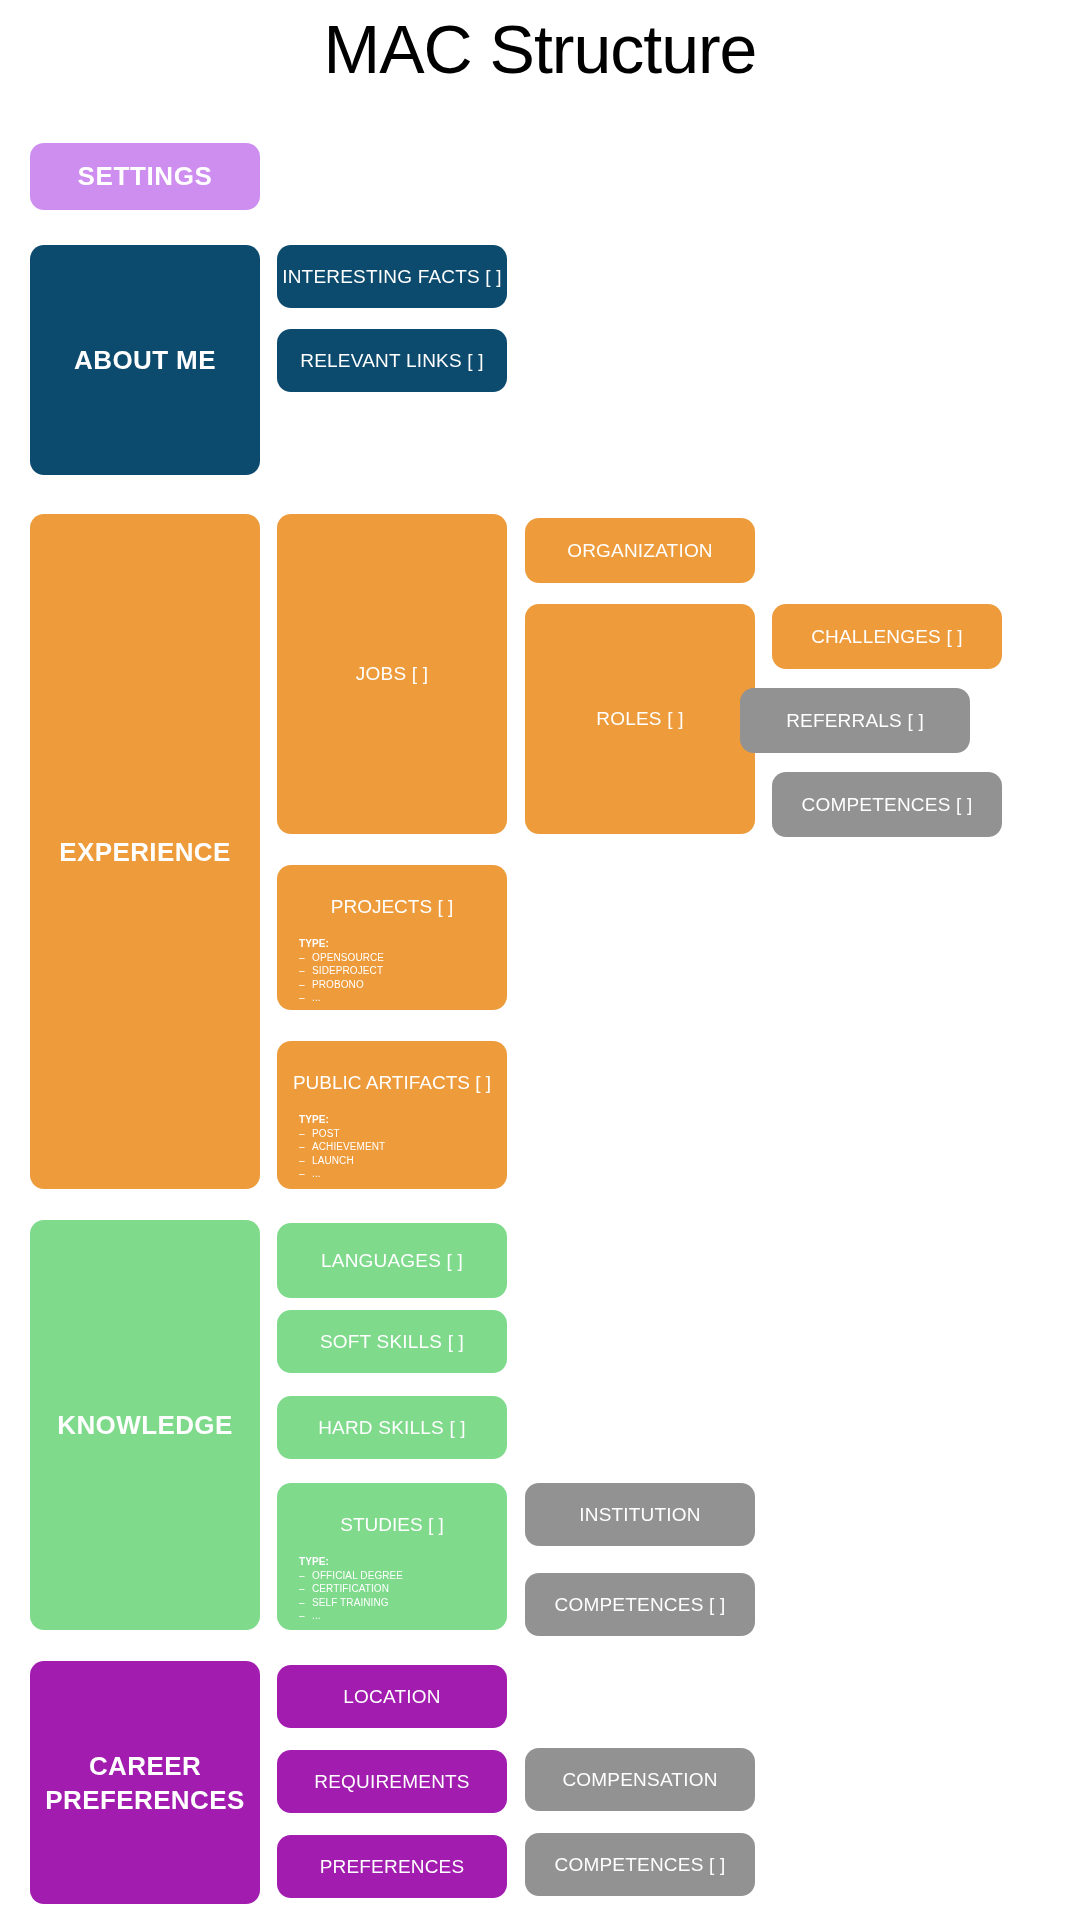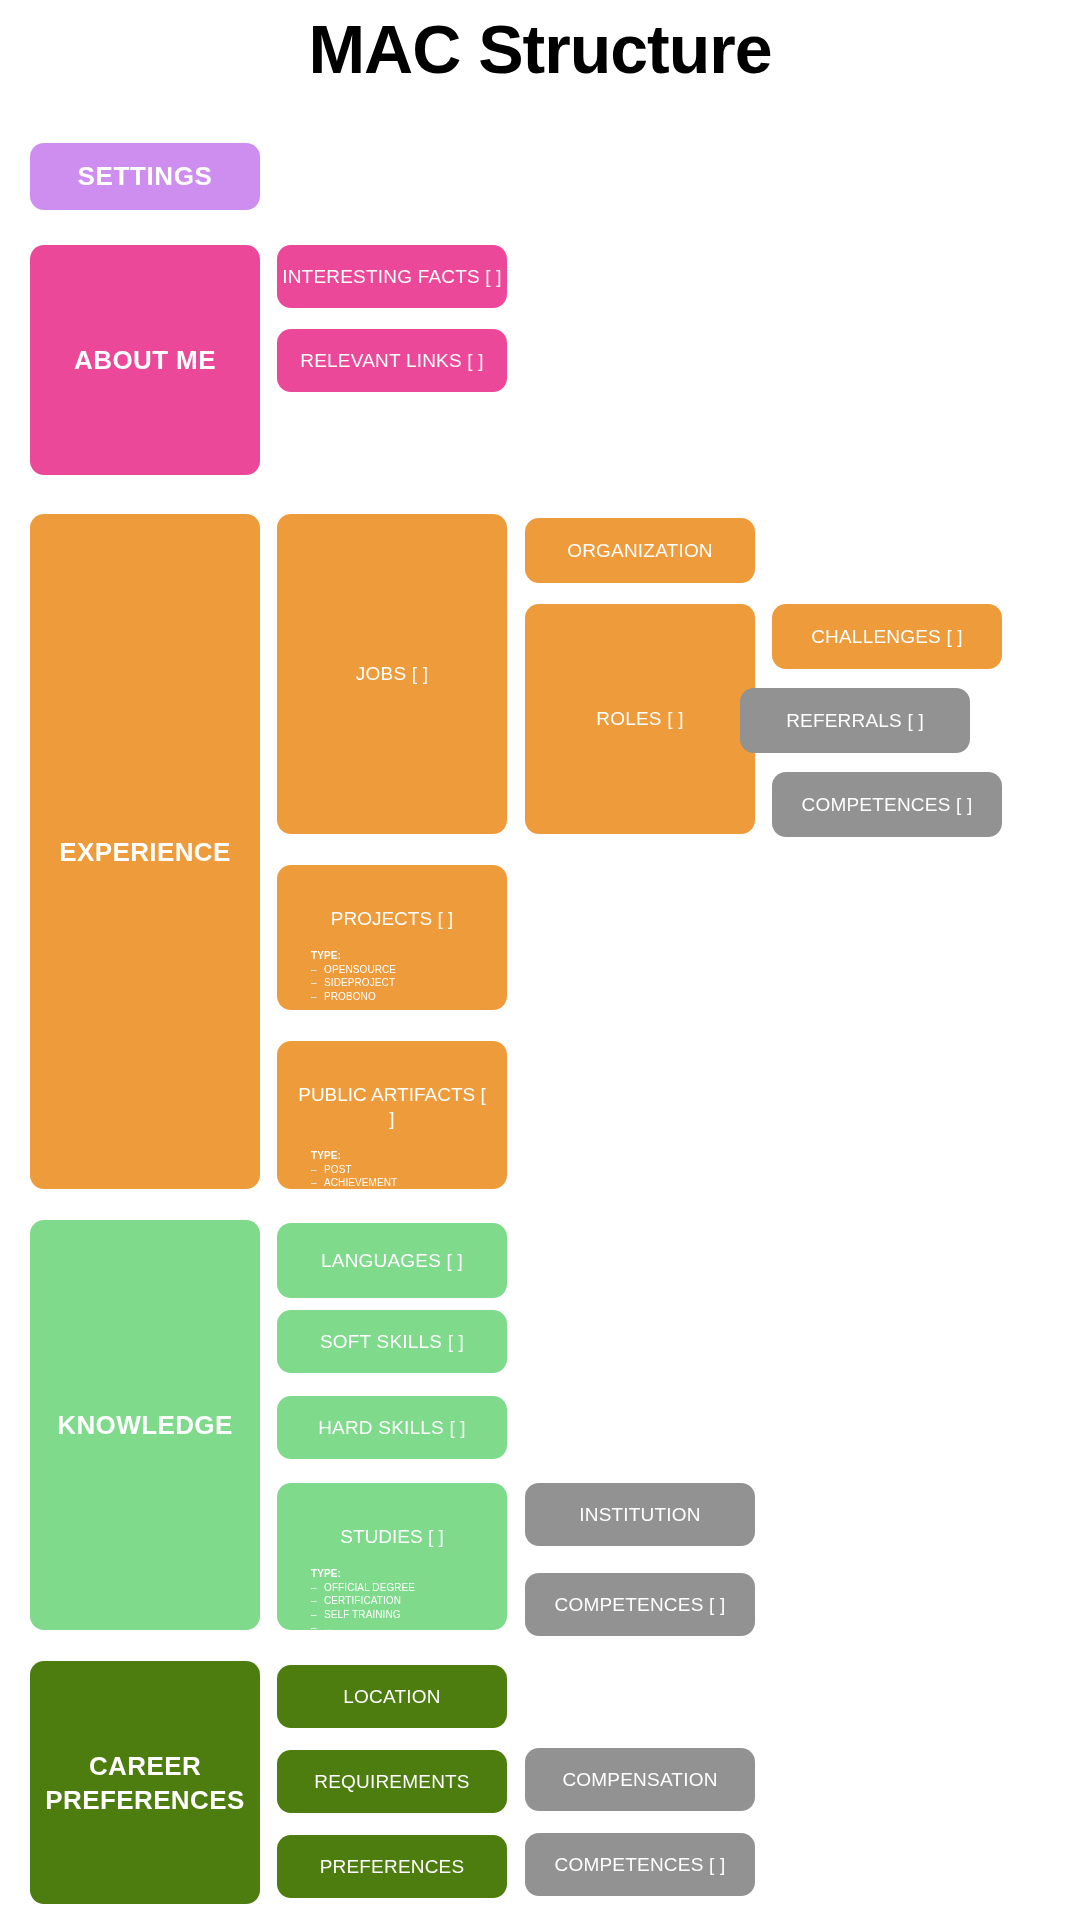--- a/index.html
+++ b/index.html
@@ -15,21 +15,21 @@
     overflow: hidden;
   }
 
   #page-title {
     position: absolute;
     left: 0;
     top: 6px;
     width: 1080px;
     text-align: center;
     font-size: 68px;
-    font-weight: bold;
+    font-weight: normal;
     letter-spacing: -1px;
     color: #000000;
     line-height: 86px;
   }
 
   .canvas {
     position: absolute;
     left: 0;
     top: 0;
     width: 1080px;
@@ -44,24 +44,24 @@
     flex-direction: column;
     align-items: center;
     justify-content: center;
     box-sizing: border-box;
     text-align: center;
     overflow: hidden;
   }
 
   
   .c-purple { background: #cd8ef0; }
-  .c-blue   { background: #ec4899; }
+  .c-blue   { background: #0c4a6e; }
   .c-orange { background: #ed9b3b; }
   .c-green  { background: #7fda8c; }
-  .c-red    { background: #4d7c0f; justify-content: center; }
+  .c-red    { background: #a21caf; justify-content: center; }
   .c-gray   { background: #929292; }
 
   
   .lbl-root {
     font-size: 26px;
     font-weight: bold;
     letter-spacing: 0.4px;
     line-height: 34px;
   }
   .lbl-child {
@@ -73,21 +73,21 @@
   .lbl-settings {
     font-size: 26px;
     font-weight: bold;
     letter-spacing: 0.6px;
   }
 
   
   .node.has-list {
     justify-content: flex-start;
     align-items: stretch;
-    padding: 16px;
+    padding: 4px;
   }
   .node.has-list .node-title {
     font-size: 19px;
     line-height: 24px;
     text-align: center;
     margin-top: 26px;
   }
   .type-block {
     margin: 18px 0 0 18px;
     text-align: left;

